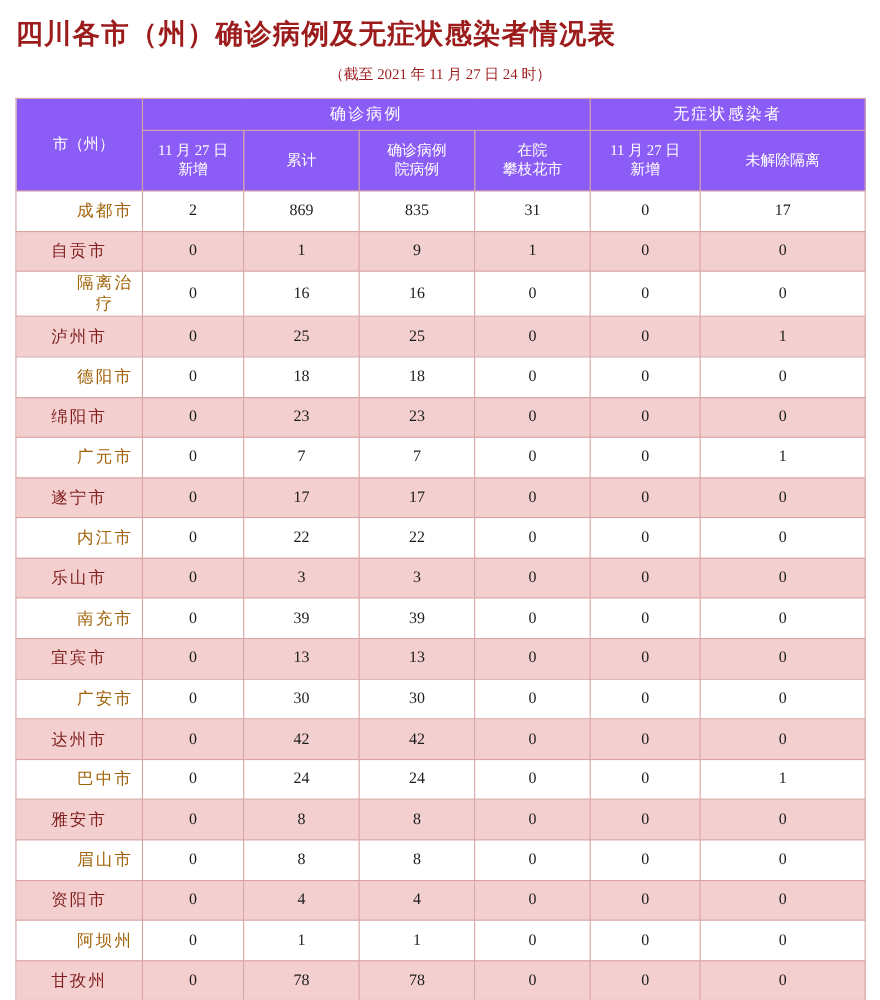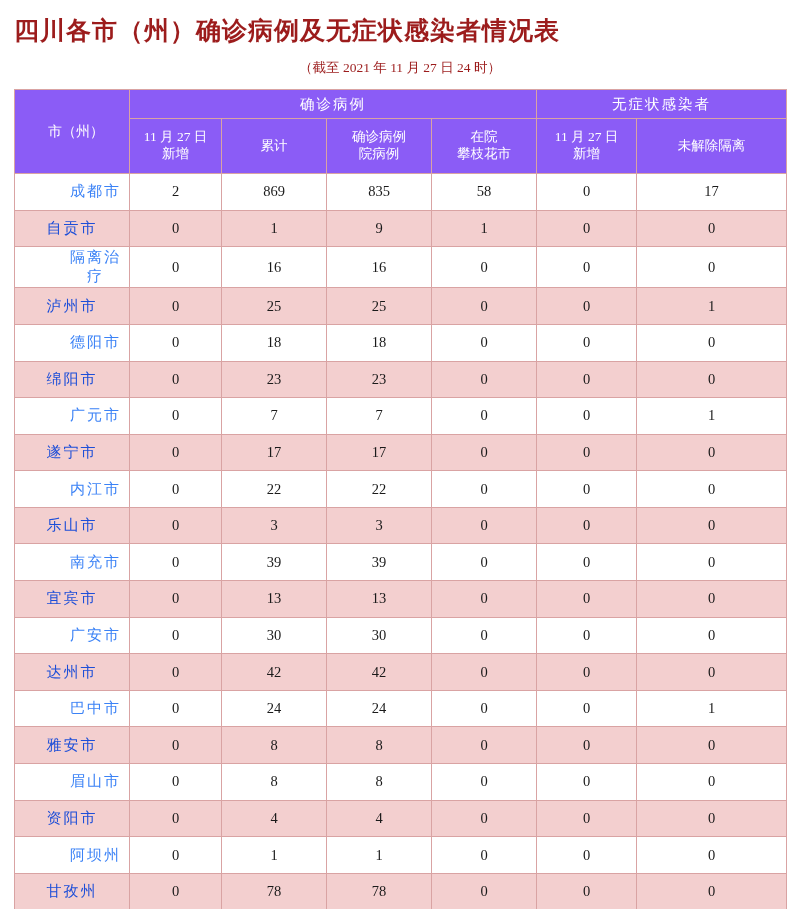--- a/index.html
+++ b/index.html
@@ -79,24 +79,24 @@
     letter-spacing: 2px;
     color: #2b2b2b;
   }
   tbody tr.odd td {
     background: #ffffff;
   }
   tbody tr.even td {
     background: #f3cfcf;
   }
   tbody tr.even td.city {
-    color: #1d4ed8;
+    color: #7f1d1d;
   }
   tbody tr.odd td.city {
-    color: #3b82f6;
+    color: #a16207;
     padding-left: 48px;
   }
   .num {
     font-family: "Liberation Serif", "DejaVu Serif", serif;
   }
   .l2 { display:block; }
 </style>
 </head>
 <body>
 
@@ -145,21 +145,21 @@
           <span class="l2">未解除隔离</span>
         </th>
       </tr>
     </thead>
     <tbody id="tbody">
         <tr class="odd">
           <td class="city">成都市</td>
           <td class="num">2</td>
           <td class="num">869</td>
           <td class="num">835</td>
-          <td class="num">58</td>
+          <td class="num">31</td>
           <td class="num">0</td>
           <td class="num">17</td>
         </tr>
         <tr class="even">
           <td class="city">自贡市</td>
           <td class="num">0</td>
           <td class="num">1</td>
           <td class="num">9</td>
           <td class="num">1</td>
           <td class="num">0</td>

